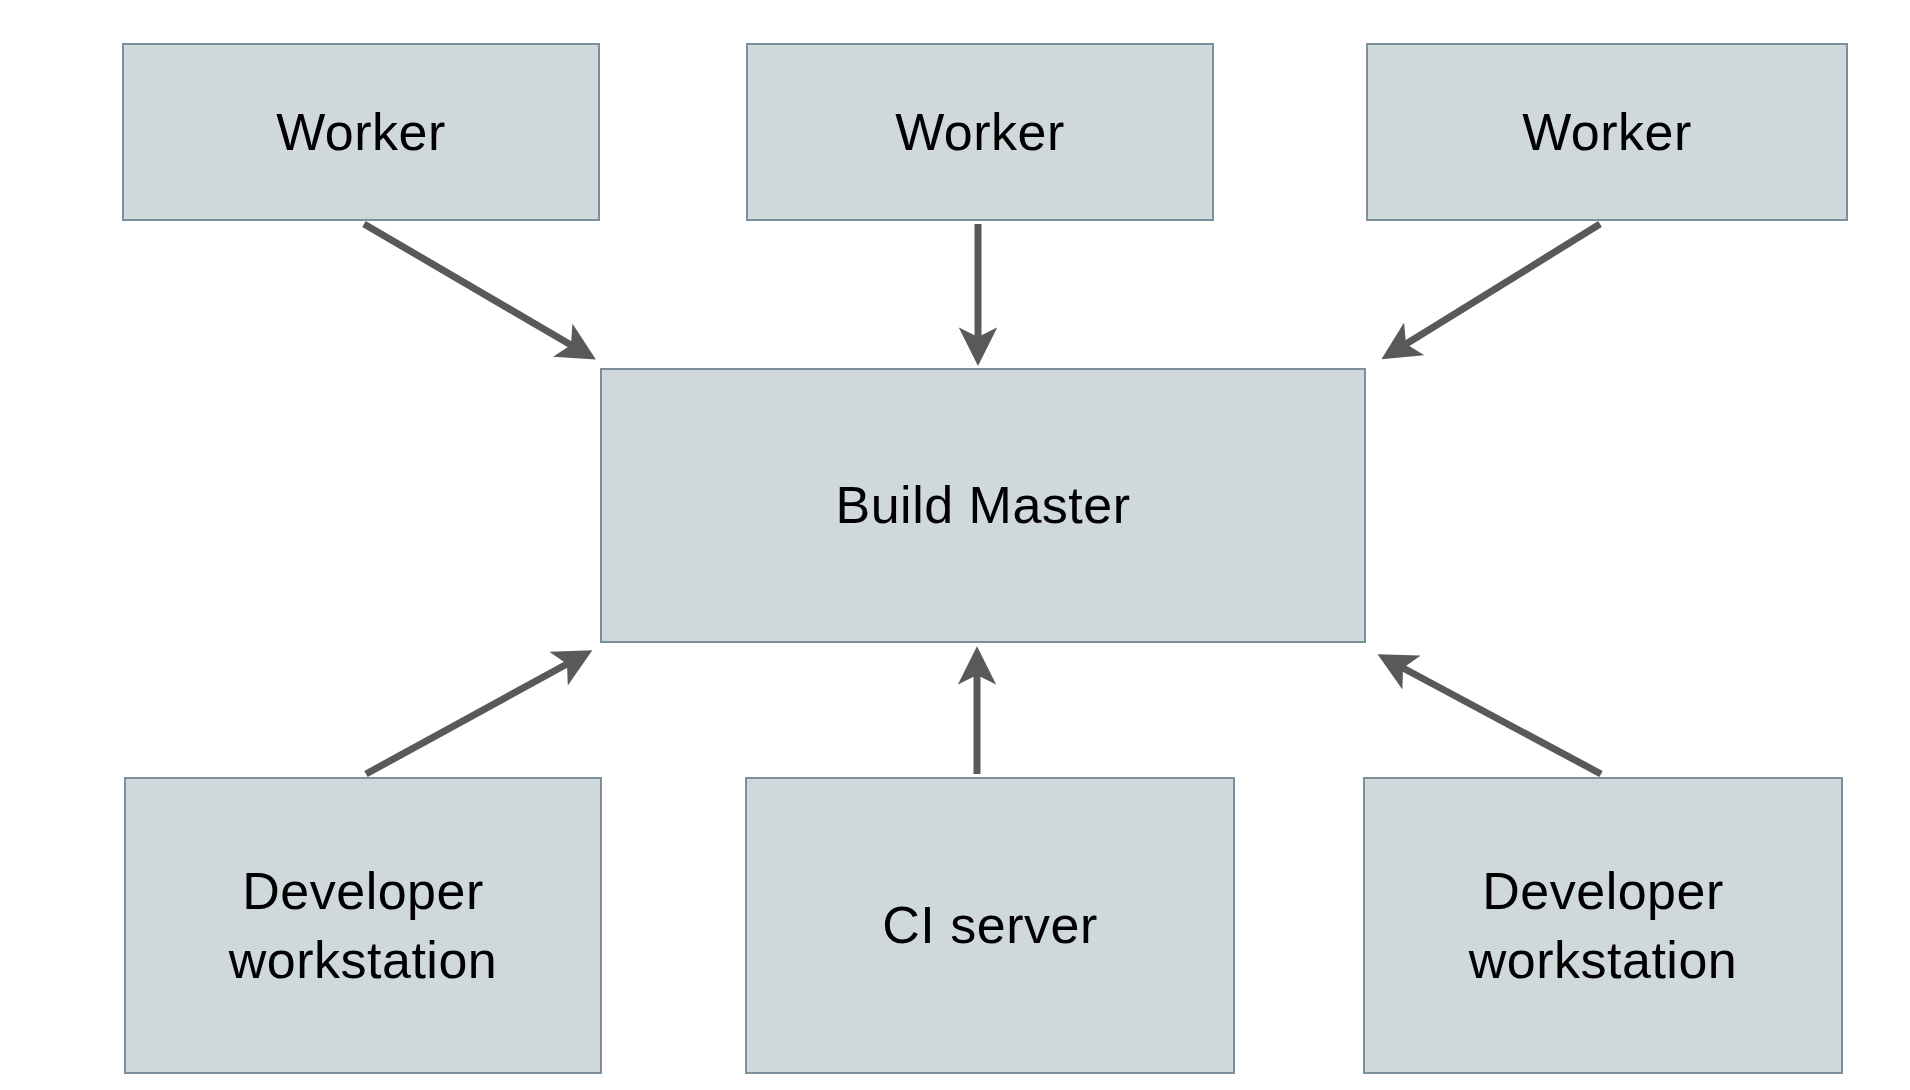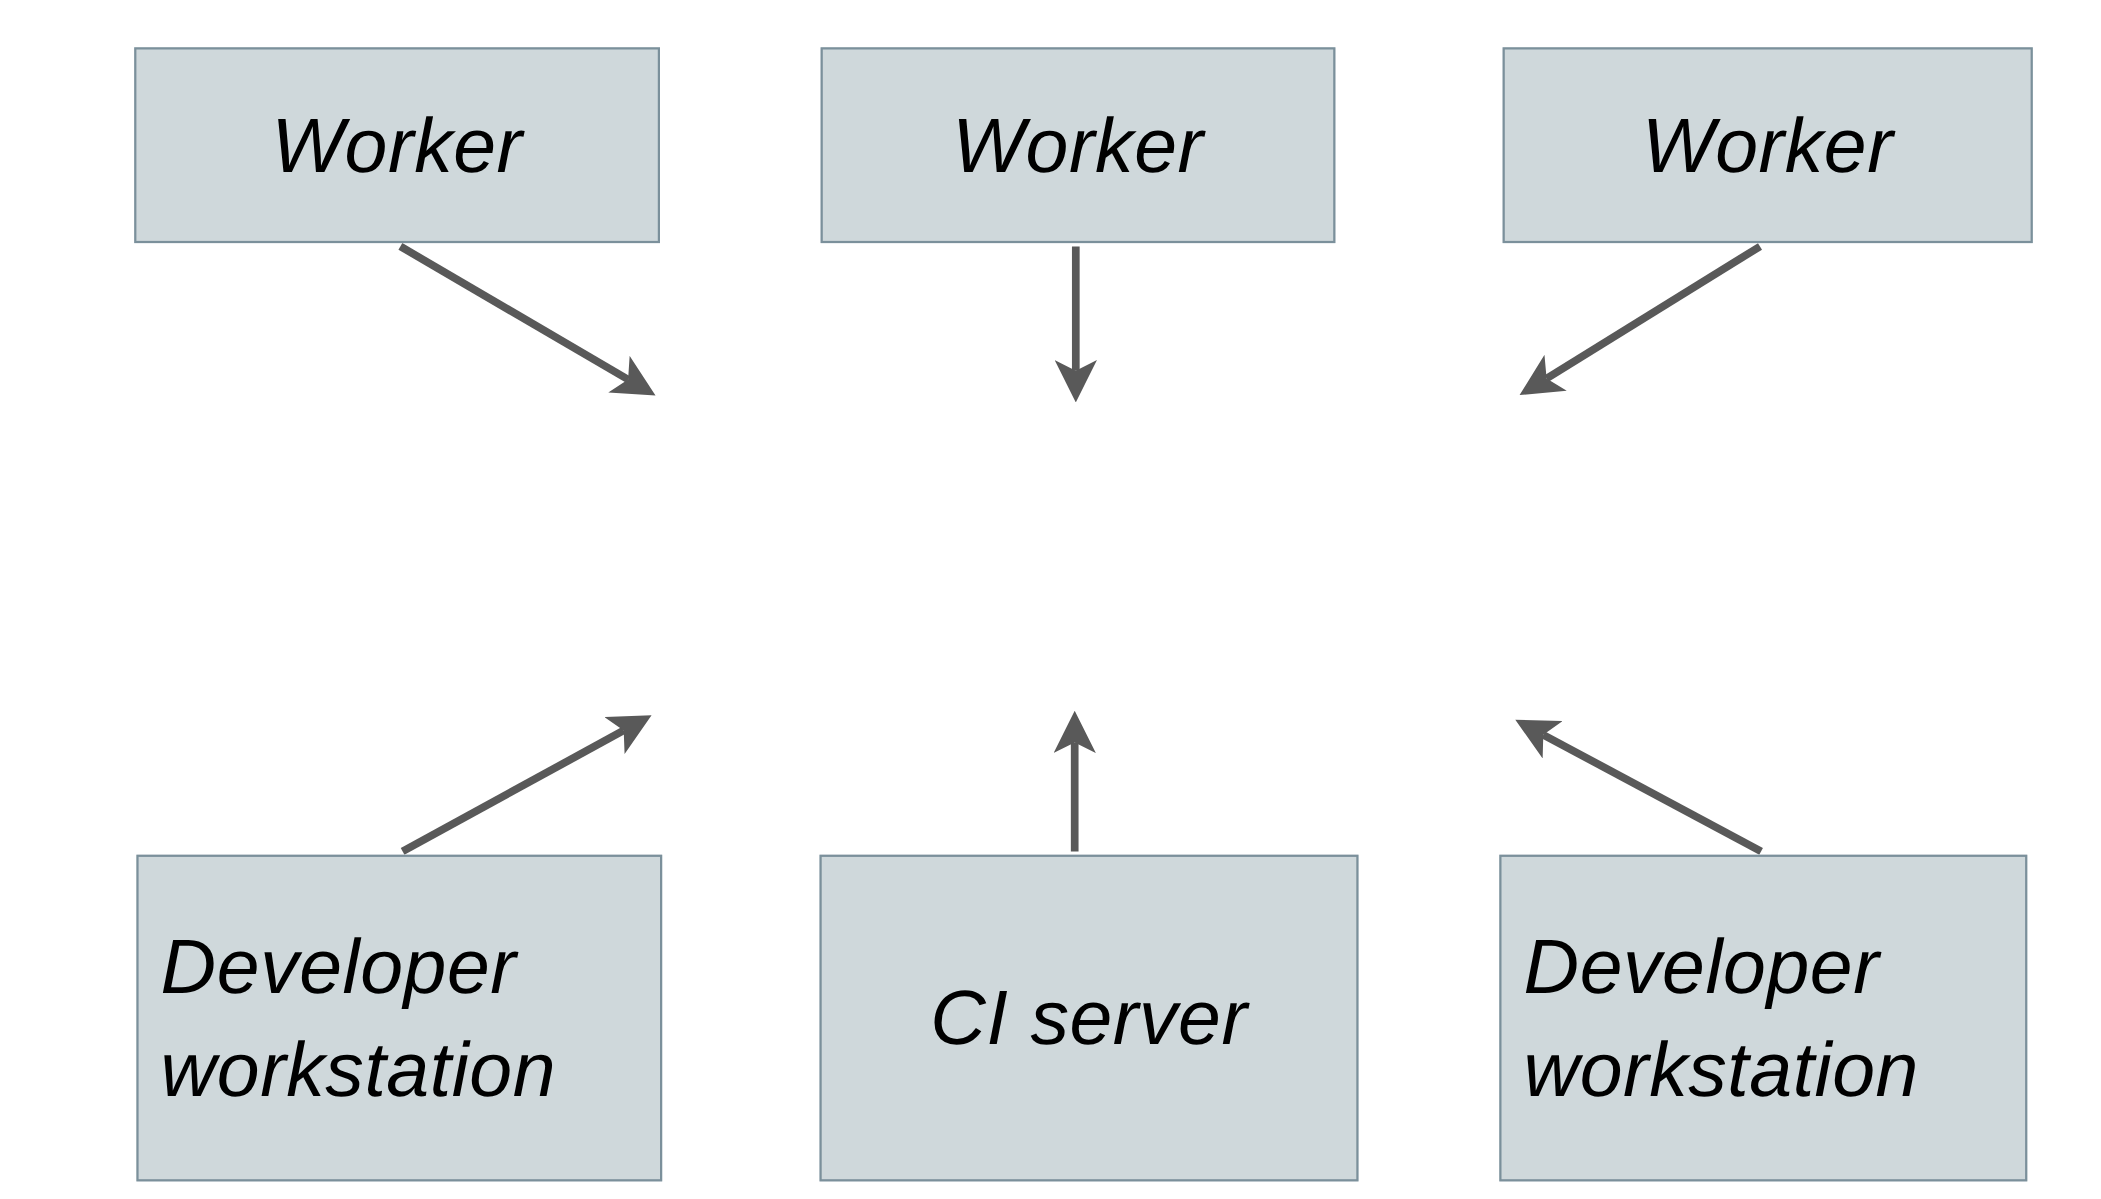--- a/index.html
+++ b/index.html
@@ -30,27 +30,27 @@
   .edges line {
     stroke: var(--arrow);
     stroke-width: 7;
   }
   #arrowhead path { fill: var(--arrow); }
   .node {
     position: absolute;
     display: flex;
     align-items: center;
     justify-content: center;
+    text-align: center;
     background: var(--node-fill);
     border: 2px solid var(--node-border);
     color: var(--text);
-    font-size: 70px;
+    font-size: 52px;
     line-height: 1.32;
     letter-spacing: 0.5px;
-    font-style: italic;
   }
   
   .node-worker-1 { left: 122px;  top: 43px;  width: 478px; height: 178px; }
   .node-worker-2 { left: 746px;  top: 43px;  width: 468px; height: 178px; }
   .node-worker-3 { left: 1366px; top: 43px;  width: 482px; height: 178px; }
   .node-build-master { left: 600px; top: 368px; width: 766px; height: 275px; }
   .node-devws-1  { left: 124px;  top: 777px; width: 478px; height: 297px; }
   .node-ci-server{ left: 745px;  top: 777px; width: 490px; height: 297px; }
   .node-devws-2  { left: 1363px; top: 777px; width: 480px; height: 297px; }
   .node .label { display: block; padding: 0 20px; }
@@ -79,20 +79,23 @@
   </div>
 
   <div class="node node-worker-2">
     <span class="label">Worker</span>
   </div>
 
   <div class="node node-worker-3">
     <span class="label">Worker</span>
   </div>
 
+  <div class="node node-build-master">
+    <span class="label">Build Master</span>
+  </div>
 
   <div class="node node-devws-1">
     <span class="label">Developer workstation</span>
   </div>
 
   <div class="node node-ci-server">
     <span class="label">CI server</span>
   </div>
 
   <div class="node node-devws-2">

